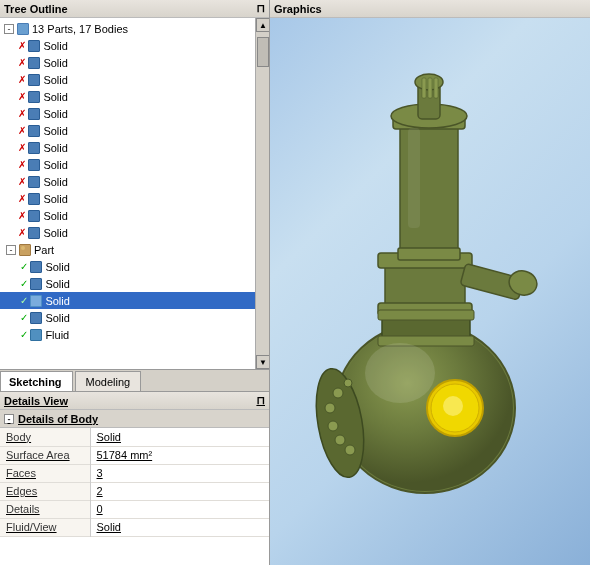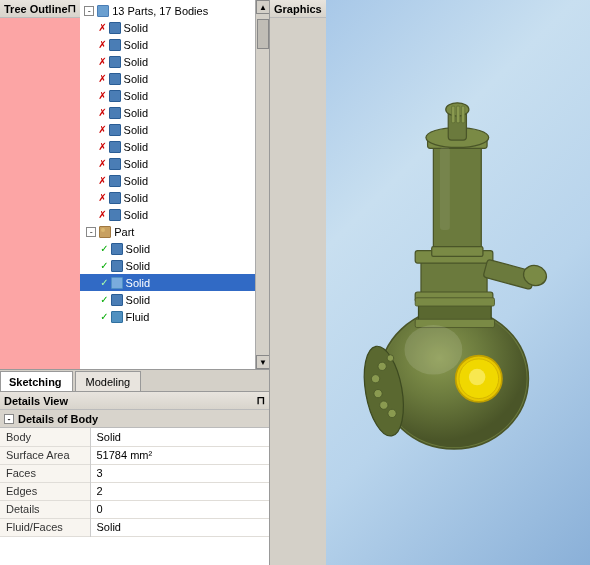--- a/index.html
+++ b/index.html
@@ -21,21 +21,21 @@
       display: flex;
       flex-direction: column;
       border-right: 1px solid #999;
     }
 
     
     .tree-section {
       flex: 0 0 auto;
       height: 370px;
       display: flex;
-      flex-direction: row;
+      flex-direction: column;
       background: #fca5a5;
       border-bottom: 1px solid #999;
     }
 
     .section-header {
       background: linear-gradient(to bottom, #e8e4de, #d8d4cc);
       border-bottom: 1px solid #bbb;
       padding: 2px 4px;
       font-weight: bold;
       font-size: 11px;
@@ -149,20 +149,21 @@
       font-weight: bold;
       padding-left: 8px;
     }
 
     
     .details-section {
       flex: 1;
       display: flex;
       flex-direction: column;
       background: #f0ede8;
+      text-decoration: underline;
     }
 
     .details-header {
       background: linear-gradient(to bottom, #e8e4de, #d8d4cc);
       border-bottom: 1px solid #bbb;
       padding: 2px 4px;
       font-weight: bold;
       font-size: 11px;
       color: #000;
       display: flex;
@@ -225,21 +226,21 @@
     }
 
     .details-table td:last-child {
       color: #000;
     }
 
     
     .graphics-panel {
       flex: 1;
       display: flex;
-      flex-direction: row;
+      flex-direction: column;
     }
 
     .graphics-header {
       background: linear-gradient(to bottom, #e8e4de, #d8d4cc);
       border-bottom: 1px solid #bbb;
       padding: 2px 4px;
       font-weight: bold;
       font-size: 11px;
       color: #000;
       height: 18px;
@@ -517,21 +518,21 @@
           </tr>
           <tr>
             <td>Edges</td>
             <td>2</td>
           </tr>
           <tr>
             <td>Details</td>
             <td>0</td>
           </tr>
           <tr>
-            <td>Fluid/Faces</td>
+            <td>Fluid/View</td>
             <td>Solid</td>
           </tr>
         </tbody>
       </table>
     </div>
   </div>
 </div>
 
 <div class="graphics-panel">
   <div class="graphics-header">

